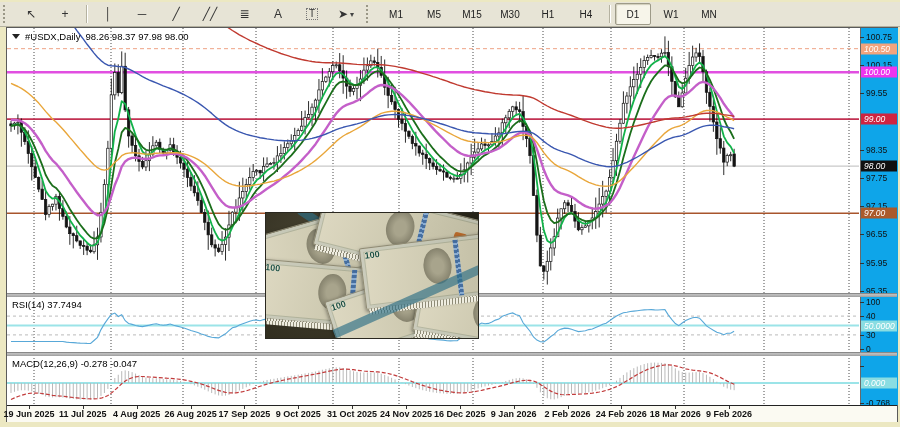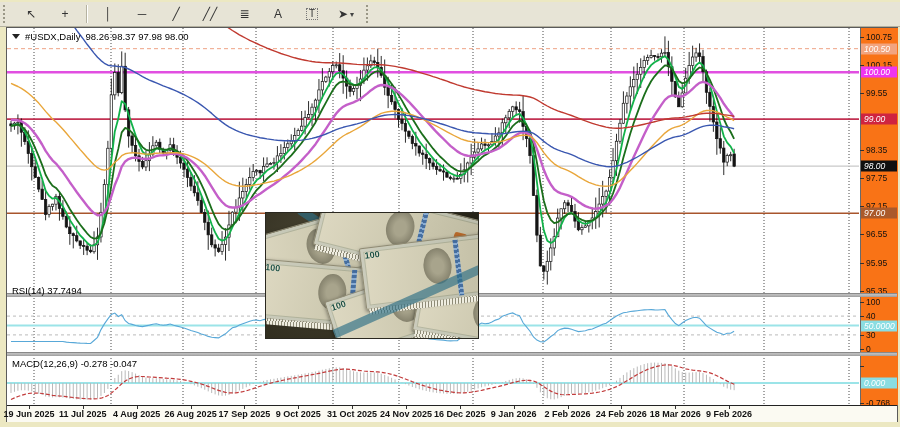--- a/index.html
+++ b/index.html
@@ -21,21 +21,21 @@
   .chartwin{position:absolute;left:6px;top:27px;width:890px;height:393px;background:#fff;
     border:1px solid #5a5a5a;box-sizing:content-box;}
   .chartwin svg{position:absolute;left:0;top:0;}
   .paneSep{position:absolute;left:0;width:890px;height:4px;
     background:linear-gradient(#6f6f6f,#c2c2c2 40%,#9d9d9d);z-index:6;}
   .title{position:absolute;left:5px;top:3px;font-size:9.5px;color:#000;z-index:7;display:flex;gap:5px;align-items:center;}
   .menu-arrow{width:0;height:0;border-left:4px solid transparent;border-right:4px solid transparent;
     border-top:5px solid #222;display:inline-block;}
   .indLabel{position:absolute;left:5px;font-size:9.5px;color:#000;z-index:7;}
   
-  .paxis{position:absolute;left:853px;top:0;width:37px;height:377px;background:#f97316;
+  .paxis{position:absolute;left:853px;top:0;width:37px;height:377px;background:#0ea5e9;
     border-left:1px solid #6a6a6a;z-index:5;}
   .plab{position:absolute;left:5px;transform:translateY(-50%);font-size:8.5px;color:#111;white-space:nowrap;}
   .plab::before{content:"";position:absolute;left:-6px;top:50%;width:4px;height:1px;background:#333;}
   .pbadge{position:absolute;left:0;right:1px;height:11px;line-height:11px;transform:translateY(-50%);
     font-size:8.5px;color:#fff;padding-left:3px;white-space:nowrap;z-index:6;font-style:italic;}
   
   .daxis{position:absolute;left:0;top:377px;width:890px;height:16px;background:#fbfaf2;
     border-top:1px solid #222;z-index:5;}
   .dlab{position:absolute;top:3px;transform:translateX(-50%);font-size:9px;color:#111;white-space:nowrap;font-weight:bold;}
   .dtick{position:absolute;top:0;width:1px;height:3px;background:#333;}
@@ -97,20 +97,32 @@
       </div>
       <div class="tbtn tool-label-tool">
         <span class="glyph">T</span>
       </div>
       <div class="tbtn tool-arrows-tool">
         <span class="glyph">➤</span>
         <span class="caret">▾</span>
       </div>
     </div>
   <div class="grip"></div>
+  <div id="timeframes" style="display:flex;align-items:center;">
+      <div class="tbtn tf">M1</div>
+      <div class="tbtn tf">M5</div>
+      <div class="tbtn tf">M15</div>
+      <div class="tbtn tf">M30</div>
+      <div class="tbtn tf">H1</div>
+      <div class="tbtn tf">H4</div>
+      <div class="tsep"></div>
+      <div class="tbtn tf active">D1</div>
+      <div class="tbtn tf">W1</div>
+      <div class="tbtn tf">MN</div>
+    </div>
 </div>
 
 <div class="chartwin">
   <svg id="cv" width="890" height="377">
       <line x1="27" y1="0" x2="27" y2="376" stroke="#4a4a4a" stroke-width="1" stroke-dasharray="1,2"></line>
       <line x1="104" y1="0" x2="104" y2="376" stroke="#4a4a4a" stroke-width="1" stroke-dasharray="1,2"></line>
       <line x1="176" y1="0" x2="176" y2="376" stroke="#4a4a4a" stroke-width="1" stroke-dasharray="1,2"></line>
       <line x1="249" y1="0" x2="249" y2="376" stroke="#4a4a4a" stroke-width="1" stroke-dasharray="1,2"></line>
       <line x1="326" y1="0" x2="326" y2="376" stroke="#4a4a4a" stroke-width="1" stroke-dasharray="1,2"></line>
       <line x1="392" y1="0" x2="392" y2="376" stroke="#4a4a4a" stroke-width="1" stroke-dasharray="1,2"></line>
@@ -768,21 +780,21 @@
       <line x1="727.14" y1="355" x2="727.14" y2="362.228" stroke="#b9b9b9" stroke-width="1"></line>
       <polyline points="4.0,371.5 7.5,369.9 10.9,368.5 14.4,367.3 17.8,366.3 21.3,365.5 24.8,365.1 28.2,365.0 31.7,365.1 35.1,365.5 38.6,366.1 42.1,366.7 45.5,367.3 49.0,367.6 52.4,368.0 55.9,368.3 59.4,368.7 62.8,369.1 66.3,369.5 69.7,369.8 73.2,370.2 76.7,370.5 80.1,370.7 83.6,370.9 87.0,370.9 90.5,370.7 94.0,370.2 97.4,369.1 100.9,367.5 104.3,365.1 107.8,362.1 111.3,359.0 114.7,355.8 118.2,353.1 121.6,351.1 125.1,349.7 128.6,348.9 132.0,348.5 135.5,348.5 138.9,348.7 142.4,349.0 145.9,349.2 149.3,349.4 152.8,349.6 156.2,349.9 159.7,350.2 163.2,350.4 166.6,350.7 170.1,351.0 173.5,351.4 177.0,351.9 180.5,352.5 183.9,353.3 187.4,354.1 190.8,355.0 194.3,356.0 197.8,357.2 201.2,358.4 204.7,359.7 208.1,361.1 211.6,362.4 215.1,363.4 218.5,364.3 222.0,364.8 225.4,364.9 228.9,364.8 232.4,364.3 235.8,363.7 239.3,362.8 242.7,361.7 246.2,360.6 249.7,359.4 253.1,358.3 256.6,357.2 260.0,356.2 263.5,355.2 267.0,354.3 270.4,353.5 273.9,352.7 277.3,352.0 280.8,351.2 284.3,350.6 287.7,349.9 291.2,349.3 294.6,348.6 298.1,348.0 301.6,347.4 305.0,346.7 308.5,346.1 311.9,345.4 315.4,344.7 318.9,343.9 322.3,343.2 325.8,342.5 329.2,341.8 332.7,341.4 336.2,341.1 339.6,341.1 343.1,341.4 346.5,341.7 350.0,342.2 353.5,342.6 356.9,343.0 360.4,343.3 363.8,343.5 367.3,343.7 370.8,343.9 374.2,344.3 377.7,344.8 381.1,345.5 384.6,346.4 388.1,347.4 391.5,348.5 395.0,349.7 398.4,351.0 401.9,352.3 405.4,353.7 408.8,355.0 412.3,356.2 415.7,357.4 419.2,358.5 422.7,359.6 426.1,360.5 429.6,361.4 433.0,362.2 436.5,362.8 440.0,363.4 443.4,363.9 446.9,364.3 450.3,364.6 453.8,364.8 457.3,364.8 460.7,364.6 464.2,364.2 467.6,363.7 471.1,363.0 474.6,362.3 478.0,361.5 481.5,360.7 484.9,360.0 488.4,359.2 491.9,358.4 495.3,357.5 498.8,356.6 502.2,355.7 505.7,354.7 509.2,353.8 512.6,353.0 516.1,352.5 519.5,352.3 523.0,352.4 526.5,353.0 529.9,354.4 533.4,356.4 536.8,358.7 540.3,361.0 543.8,363.1 547.2,364.7 550.7,365.9 554.1,366.5 557.6,366.8 561.1,366.7 564.5,366.5 568.0,366.3 571.4,366.2 574.9,366.0 578.4,365.8 581.8,365.5 585.3,365.1 588.7,364.6 592.2,364.0 595.7,363.3 599.1,362.4 602.6,361.4 606.0,360.1 609.5,358.6 613.0,356.9 616.4,354.9 619.9,352.8 623.3,350.7 626.8,348.6 630.3,346.6 633.7,344.7 637.2,343.0 640.6,341.4 644.1,340.1 647.6,339.0 651.0,338.1 654.5,337.5 657.9,337.0 661.4,336.9 664.9,337.1 668.3,337.8 671.8,338.7 675.2,339.8 678.7,340.8 682.2,341.5 685.6,342.1 689.1,342.5 692.5,342.8 696.0,343.3 699.5,344.0 702.9,344.9 706.4,346.1 709.8,347.7 713.3,349.4 716.8,351.3 720.2,353.1 723.7,354.8 727.1,356.2" fill="none" stroke="#c23b3b" stroke-width="1.2" stroke-dasharray="4,2"></polyline>
     </svg>
 
   <div class="title">
     <span class="menu-arrow"></span>
     <span>#USDX,Daily</span>
     <span>98.26 98.37 97.98 98.00</span>
   </div>
 
-  <div class="indLabel" id="rsiLabel" style="top:257px;text-align:right;">RSI(14) 37.7494</div>
+  <div class="indLabel" id="rsiLabel" style="top:271px;text-align:right;">RSI(14) 37.7494</div>
   <div class="indLabel" id="macdLabel" style="top:330px;">MACD(12,26,9) -0.278 -0.047</div>
 
   <div class="paneSep" style="top:265px;"></div>
   <div class="paneSep" style="top:324px;"></div>
 
   <div class="paxis" id="paxis">
       <div class="plab" style="top: 8.93px;">100.75</div>
       <div class="plab" style="top: 37.13px;">100.15</div>
       <div class="plab" style="top: 65.33px;">99.55</div>
       <div class="plab" style="top: 121.73px;">98.35</div>

